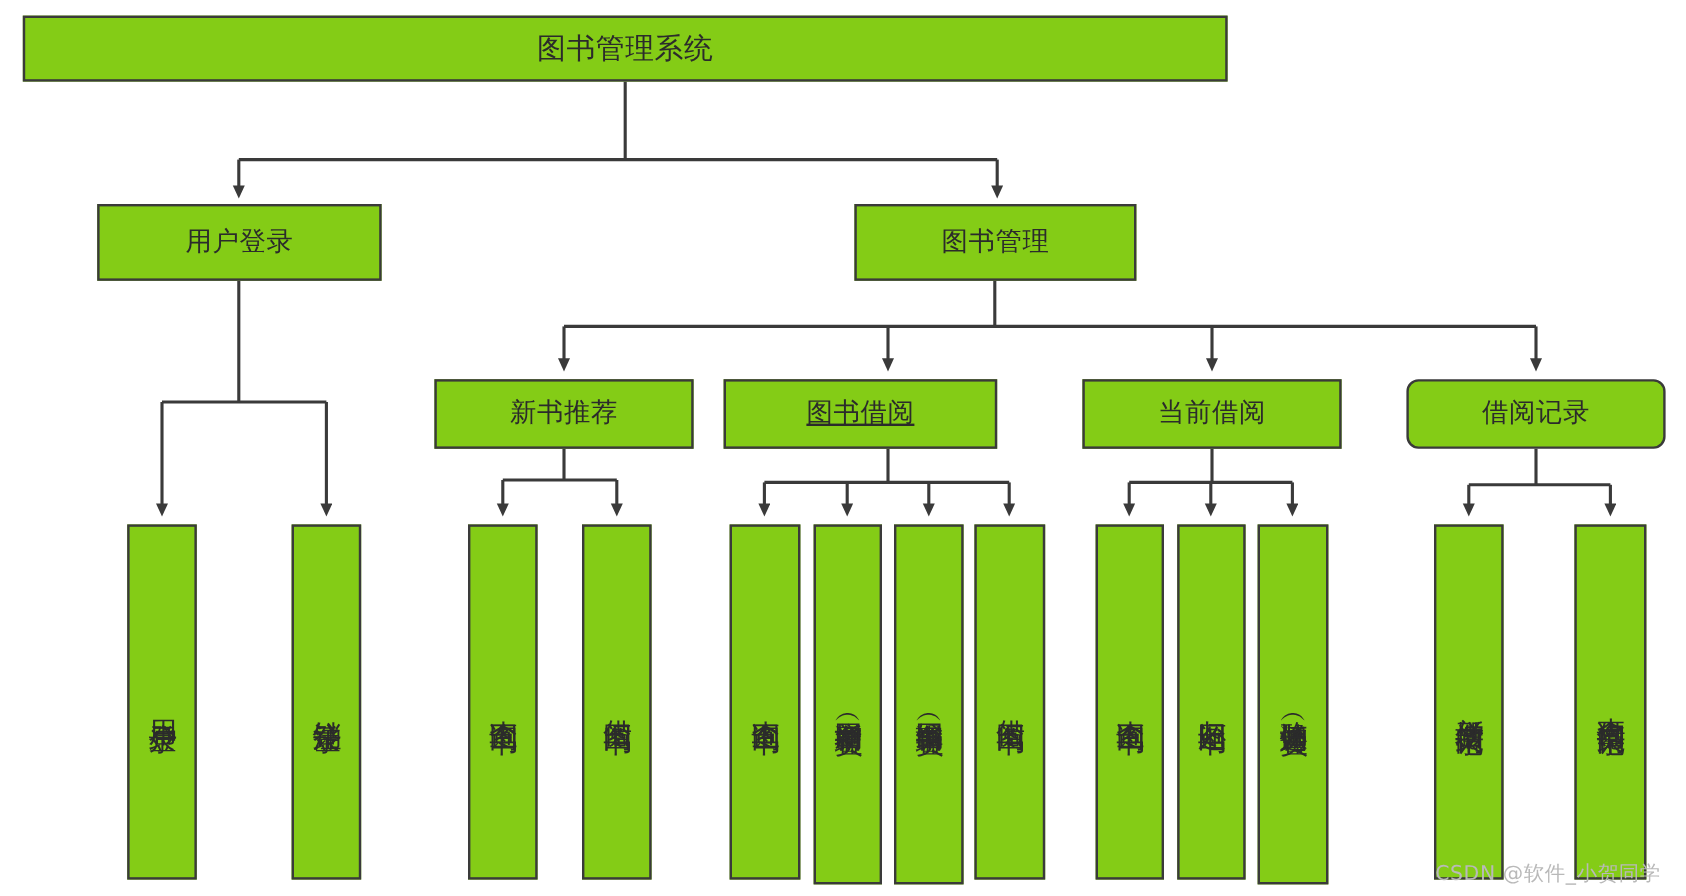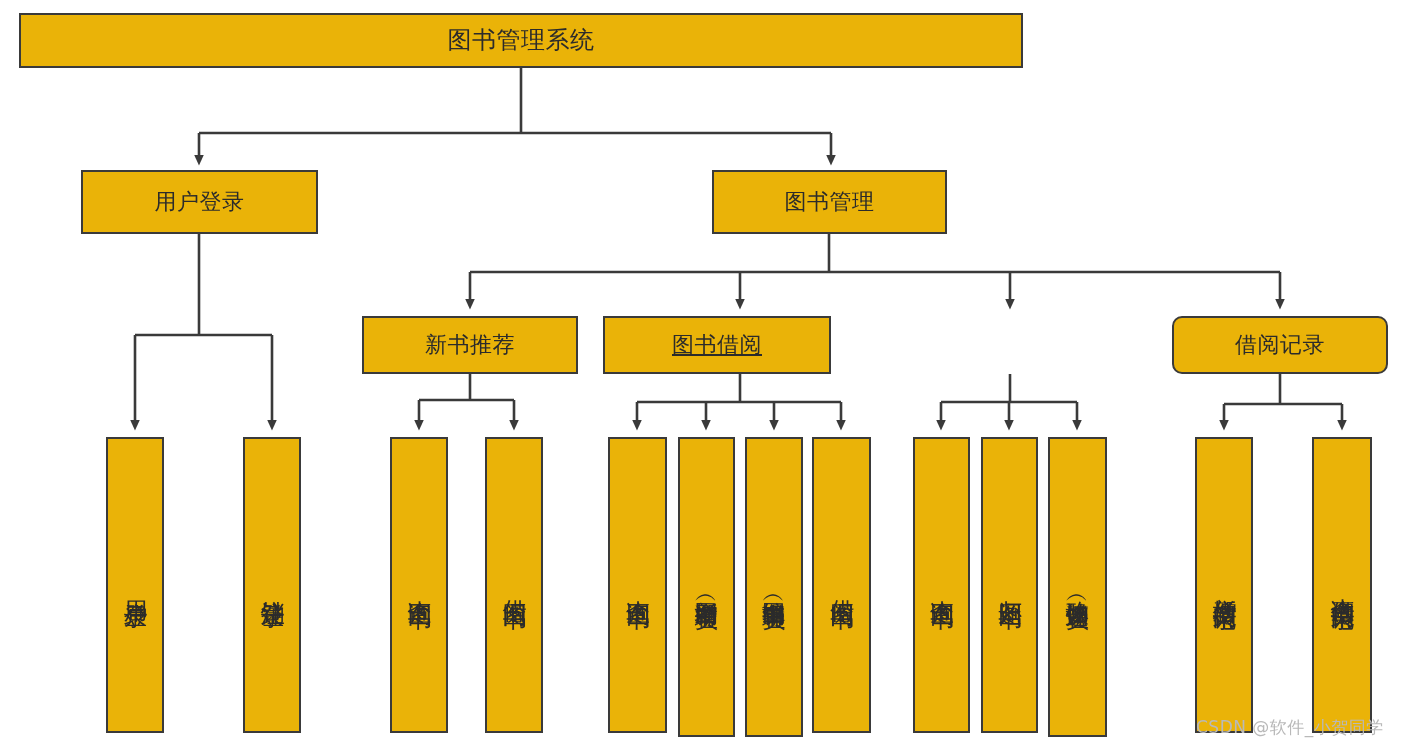--- a/index.html
+++ b/index.html
@@ -22,21 +22,21 @@
     left: 0;
     top: 0;
     width: 1405px;
     height: 747px;
     pointer-events: none;
   }
   .node {
     position: absolute;
     box-sizing: border-box;
     border: 2.5px solid #3a3a3a;
-    background: #eab308;
+    background: #84cc16;
     display: flex;
     align-items: center;
     justify-content: center;
     color: #2b2b2b;
   }
   .node .label {
     display: block;
     text-align: center;
     line-height: 1.12;
   }
@@ -142,20 +142,23 @@
   <div class="node horiz lvl2" style="left:712px; top:170px; width:235px; height:64px;">
     <span class="label">图书管理</span>
   </div>
 
   <div class="node horiz lvl2" style="left:362px; top:316px; width:216px; height:58px;">
     <span class="label">新书推荐</span>
   </div>
   <div class="node horiz lvl2" style="left:603px; top:316px; width:228px; height:58px;text-decoration:underline;">
     <span class="label">图书借阅</span>
   </div>
+  <div class="node horiz lvl2" style="left:902px; top:316px; width:216px; height:58px;">
+    <span class="label">当前借阅</span>
+  </div>
   <div class="node horiz lvl2" style="left:1172px; top:316px; width:216px; height:58px;border-radius:10px;">
     <span class="label">借阅记录</span>
   </div>
 
   <div class="node vert" style="left:106px; top:437px; width:58px; height:296px;">
     <span class="label">用户登录</span>
   </div>
   <div class="node vert" style="left:243px; top:437px; width:58px; height:296px;">
     <span class="label">注销登录</span>
   </div>

